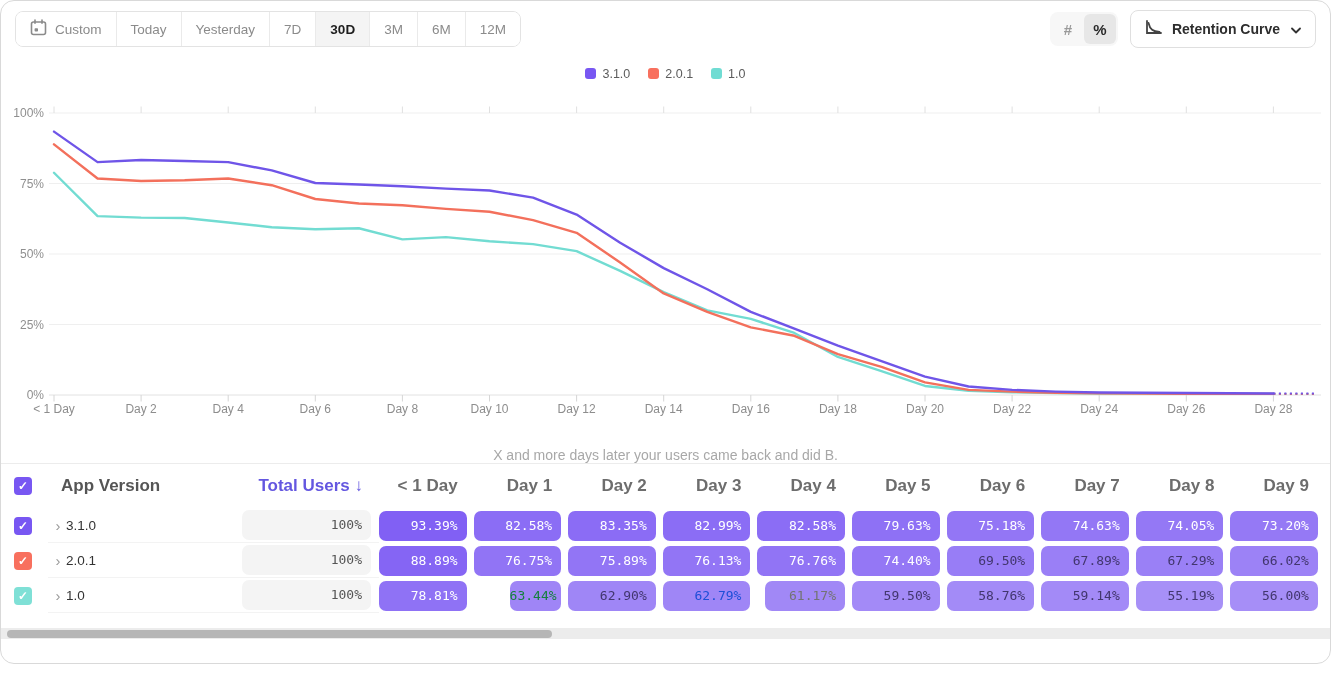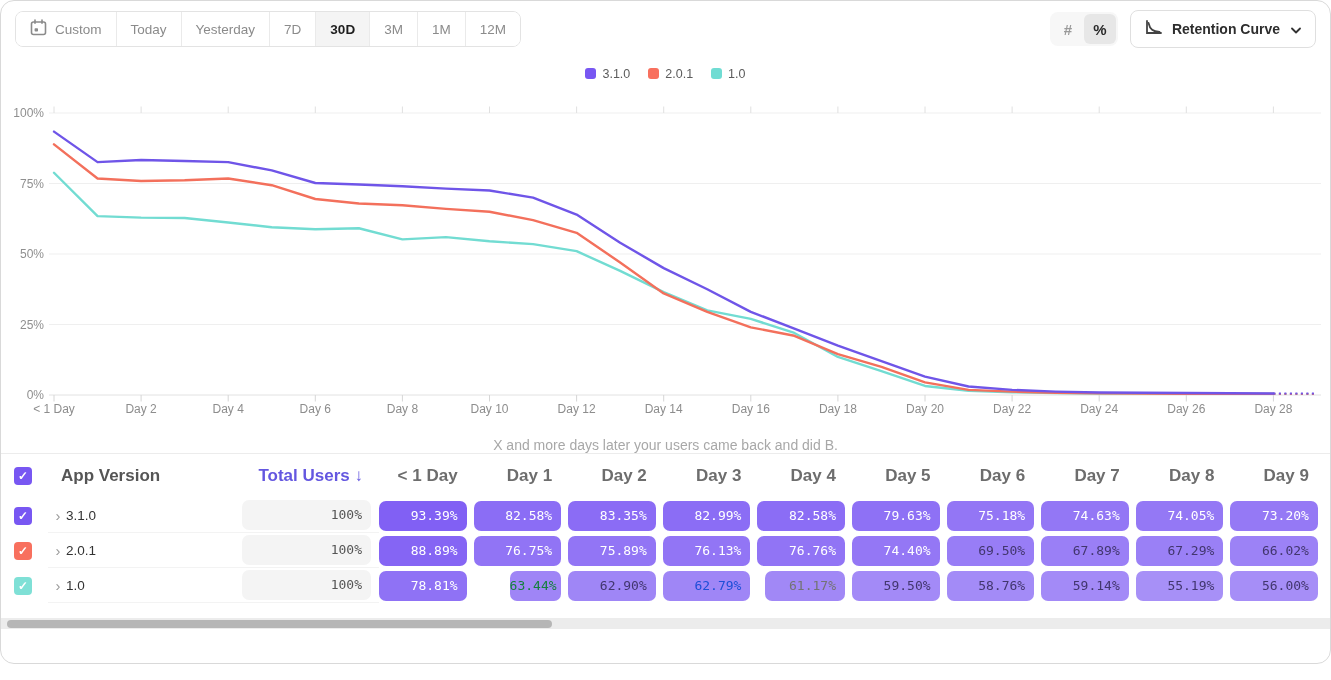--- a/index.html
+++ b/index.html
@@ -19,21 +19,21 @@
   .fmt-group { display:flex; align-items:center; background:#f7f7f7; border-radius:8px; padding:2px; }
   .fmt-btn { width:32px; height:30px; display:flex; align-items:center; justify-content:center; font-size:15px; font-weight:700; color:#9a9a9a; background:transparent; border:none; border-radius:6px; cursor:pointer; font-family:inherit; }
   .fmt-btn.active { background:#e7e7e7; color:#2b2b2b; }
   .charttype-btn { display:flex; align-items:center; gap:9px; height:38px; padding:0 14px; background:#fff; border:1px solid #dfdfdf; border-radius:8px; font-size:14px; font-weight:700; color:#2d2d2d; cursor:pointer; font-family:inherit; }
   .chev { margin-left:2px; }
   
   .chart-section { flex:0 0 389px; position:relative; }
   .legend { display:flex; justify-content:center; gap:18px; padding-top:7px; height:26px; }
   .legend-item { display:flex; align-items:center; gap:6px; font-size:12.5px; color:#5c5c5c; cursor:pointer; }
   .legend-swatch { width:11px; height:11px; border-radius:3px; }
-  .subtitle { text-align:center; font-size:14px; color:#a8a8a8; margin-top:10px; }
+  .subtitle { text-align:center; font-size:14px; color:#a8a8a8; margin-top:20px; }
   
   .table { border-top:1px solid #ececec; flex:0 0 165px; padding:0 7px; }
   .t-grid { display:grid; grid-template-columns:40px 190px 141px repeat(10, 94.6px); align-items:center; }
   .t-head { height:44px; }
   .t-row { height:35px; }
   .th { font-size:17px; font-weight:700; color:#6d6d6d; text-align:right; padding-right:16px; }
   .th-version { text-align:left; padding-left:13px; color:#555; }
   .th-total { color:#6457e0; cursor:pointer; }
   .checkbox { width:18px; height:18px; border-radius:4px; margin-left:6px; display:flex; align-items:center; justify-content:center; color:#fff; font-size:12px; font-weight:700; cursor:pointer; }
   .expander { width:16px; margin-left:2px; border:none; background:none; color:#9a9a9a; font-size:15px; cursor:pointer; font-family:inherit; line-height:1; }
@@ -74,21 +74,21 @@
         <button class="range-btn">
           <span>7D</span>
         </button>
         <button class="range-btn active">
           <span>30D</span>
         </button>
         <button class="range-btn">
           <span>3M</span>
         </button>
         <button class="range-btn">
-          <span>1M</span>
+          <span>6M</span>
         </button>
         <button class="range-btn">
           <span>12M</span>
         </button>
       </div>
     <div class="toolbar-right">
       <div class="fmt-group">
         <button class="fmt-btn">#</button>
         <button class="fmt-btn active">%</button>
       </div>

